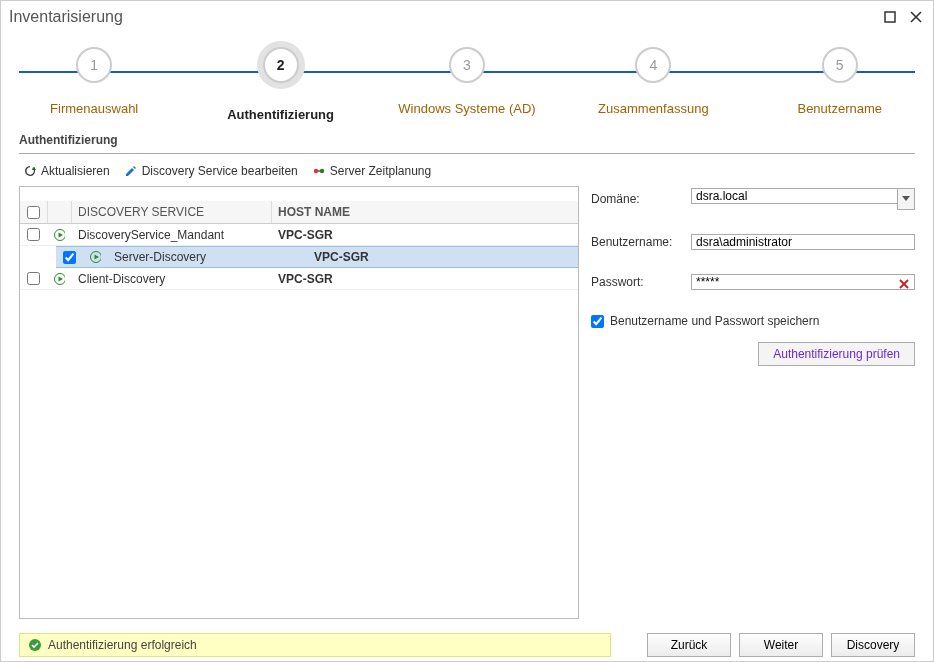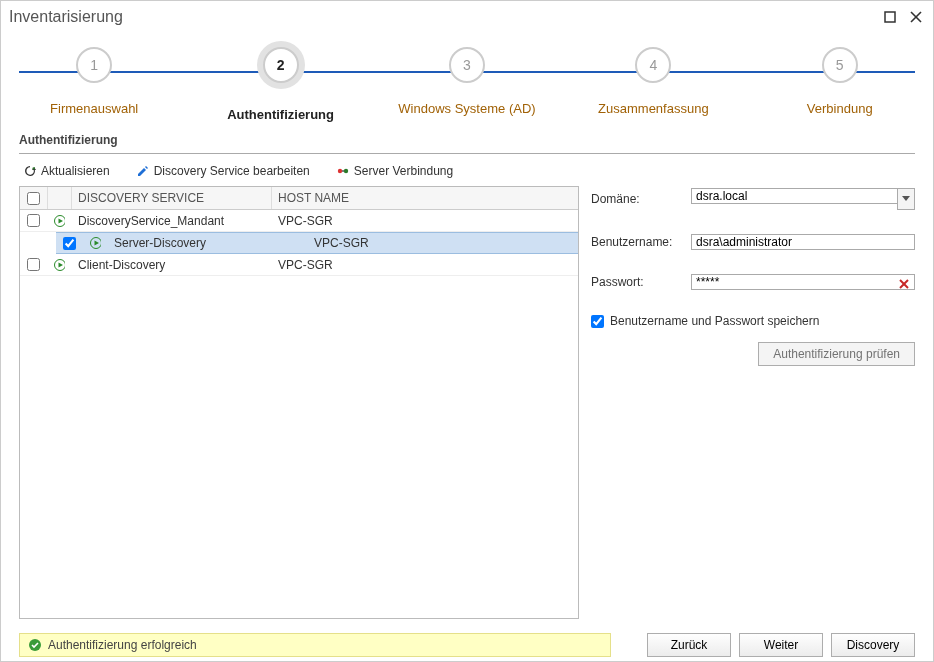--- a/index.html
+++ b/index.html
@@ -17,54 +17,54 @@
   .circle { width:36px; height:36px; border-radius:50%; border:2px solid #ccc; background:#fff; display:flex; align-items:center; justify-content:center; font-size:14px; color:#999; }
   .circle.active-outer { width:48px; height:48px; border:none; background:#e2e2e2; display:flex; align-items:center; justify-content:center; margin-top:-6px; }
   .circle.active-inner { width:36px; height:36px; border-radius:50%; background:#fff; display:flex; align-items:center; justify-content:center; font-size:14px; font-weight:bold; color:#222; }
   .step-label { margin-top:18px; font-size:13px; color:#a16207; }
   .step-label.active { color:#222; font-weight:600; }
 
   .content { flex:1; padding:0 18px 8px 18px; display:flex; flex-direction:column; }
   .section-title { font-size:12px; color:#444; font-weight:600; padding:8px 0 4px 0; }
   .hr { border:0; border-top:1px solid #aaa; margin:2px 0 10px 0; }
 
-  .toolbar { display:flex; gap:26px; align-items:center; padding:0 4px 8px 4px; }
+  .toolbar { display:flex; gap:14px; align-items:center; padding:0 4px 8px 4px; }
   .toolbtn { display:flex; align-items:center; gap:4px; font-size:12px; color:#333; cursor:pointer; }
   .toolbtn .ico { width:14px; height:14px; display:flex; align-items:center; justify-content:center; }
 
   .main-row { display:flex; gap:12px; flex:1; min-height:0; }
   .grid-wrap { flex:0 0 560px; display:flex; flex-direction:column; }
   .grid { border:1px solid #bbb; flex:1; display:flex; flex-direction:column; background:#fff; }
-  .ghead { display:flex; background:#f6f6f6; border-bottom:1px solid #ccc; font-size:12px; color:#555; }
+  .ghead { display:flex; background:#f6f6f6; border-bottom:1px solid #ccc; font-size:12px; color:#555;margin-top:14px; }
   .gh { border-right:1px solid #ddd; padding:4px 6px; display:flex; align-items:center; }
   .gh:last-child { border-right:none; }
   .c-chk { width:28px; justify-content:center; }
   .c-play { width:24px; }
   .c-svc { width:200px; }
-  .c-host { flex:1; }
+  .c-host { flex:1;font-weight:bold; }
   .grow { display:flex; border-bottom:1px solid #eee; font-size:12px; min-height:22px; align-items:stretch; }
   .grow.selected { background:#cfe0f3; border-top:1px solid #9bbde0; border-bottom:1px solid #9bbde0;margin-left:36px; }
   .gcell { padding:3px 6px; display:flex; align-items:center; border-right:1px solid transparent; }
   .gcell.c-chk, .gcell.c-play { justify-content:center; }
   .gcell.c-play svg { cursor:pointer; }
   .gfill { flex:1; }
 
   .form-col { flex:1; padding-top:2px; }
   .form-row { display:flex; align-items:center; margin-bottom:24px; }
   .form-label { width:100px; font-size:12px; color:#333; }
   .form-input { flex:1; position:relative; }
   .form-input input { width:100%; height:16px; border:1px solid #aaa; padding:2px 4px; font-size:12px; font-family:inherit; }
   .combo { display:flex; }
   .combo input { flex:1; border-right:none; }
   .combo .dropbtn { width:18px; height:22px; border:1px solid #aaa; border-left:1px solid #aaa; background:#f4f4f4; display:flex; align-items:center; justify-content:center; cursor:pointer; }
   .clear-x { position:absolute; right:4px; top:3px; cursor:pointer; }
 
   .chk-row { display:flex; align-items:flex-end; gap:6px; margin:8px 0 14px 0; }
   .btn { height:24px; border:1px solid #adadad; background:linear-gradient(#fefefe,#ececec); padding:0 14px; font-size:12px; cursor:pointer; }
-  .btn.disabled { color:#737373; background:#f4f4f4; }
+  .btn.disabled { color:#6d28d9; background:#f4f4f4; }
 
   .footer { display:flex; align-items:center; gap:8px; padding:6px 18px 4px 18px; }
   .status { flex:0 0 592px; background:#ffffc4; border:1px solid #e5e08a; height:24px; display:flex; align-items:center; padding:0 8px; gap:6px; font-size:12px; color:#444; }
   .footer .spacer { flex:1; }
   .footer .btn { min-width:84px; }
 
   input[type=checkbox]{ width:13px; height:13px; margin:0; }
 </style>
 </head>
 <body>
@@ -102,21 +102,21 @@
         <div class="step">
           <div class="circle">3</div>
           <div class="step-label">Windows Systeme (AD)</div>
         </div>
         <div class="step">
           <div class="circle">4</div>
           <div class="step-label">Zusammenfassung</div>
         </div>
         <div class="step">
           <div class="circle">5</div>
-          <div class="step-label">Verbindung</div>
+          <div class="step-label">Benutzername</div>
         </div>
       </div>
   </div>
 
   <div class="content">
     <div class="section-title">Authentifizierung</div>
     <hr class="hr">
 
     <div class="toolbar">
       <div class="toolbtn">
@@ -139,21 +139,21 @@
         <span>Discovery Service bearbeiten</span>
       </div>
       <div class="toolbtn">
         <span class="ico">
           <svg width="14" height="14" viewBox="0 0 14 14">
               <circle cx="4" cy="7" r="2.2" fill="#d33"></circle>
               <circle cx="10" cy="7" r="2.2" fill="#2a7a2a"></circle>
               <line x1="6" y1="7" x2="8" y2="7" stroke="#555" stroke-width="1.4"></line>
             </svg>
         </span>
-        <span>Server Verbindung</span>
+        <span>Server Zeitplanung</span>
       </div>
     </div>
 
     <div class="main-row">
 
       <div class="grid-wrap">
         <div class="grid">
           <div class="ghead">
             <div class="gh c-chk">
                 <input type="checkbox" style="">

